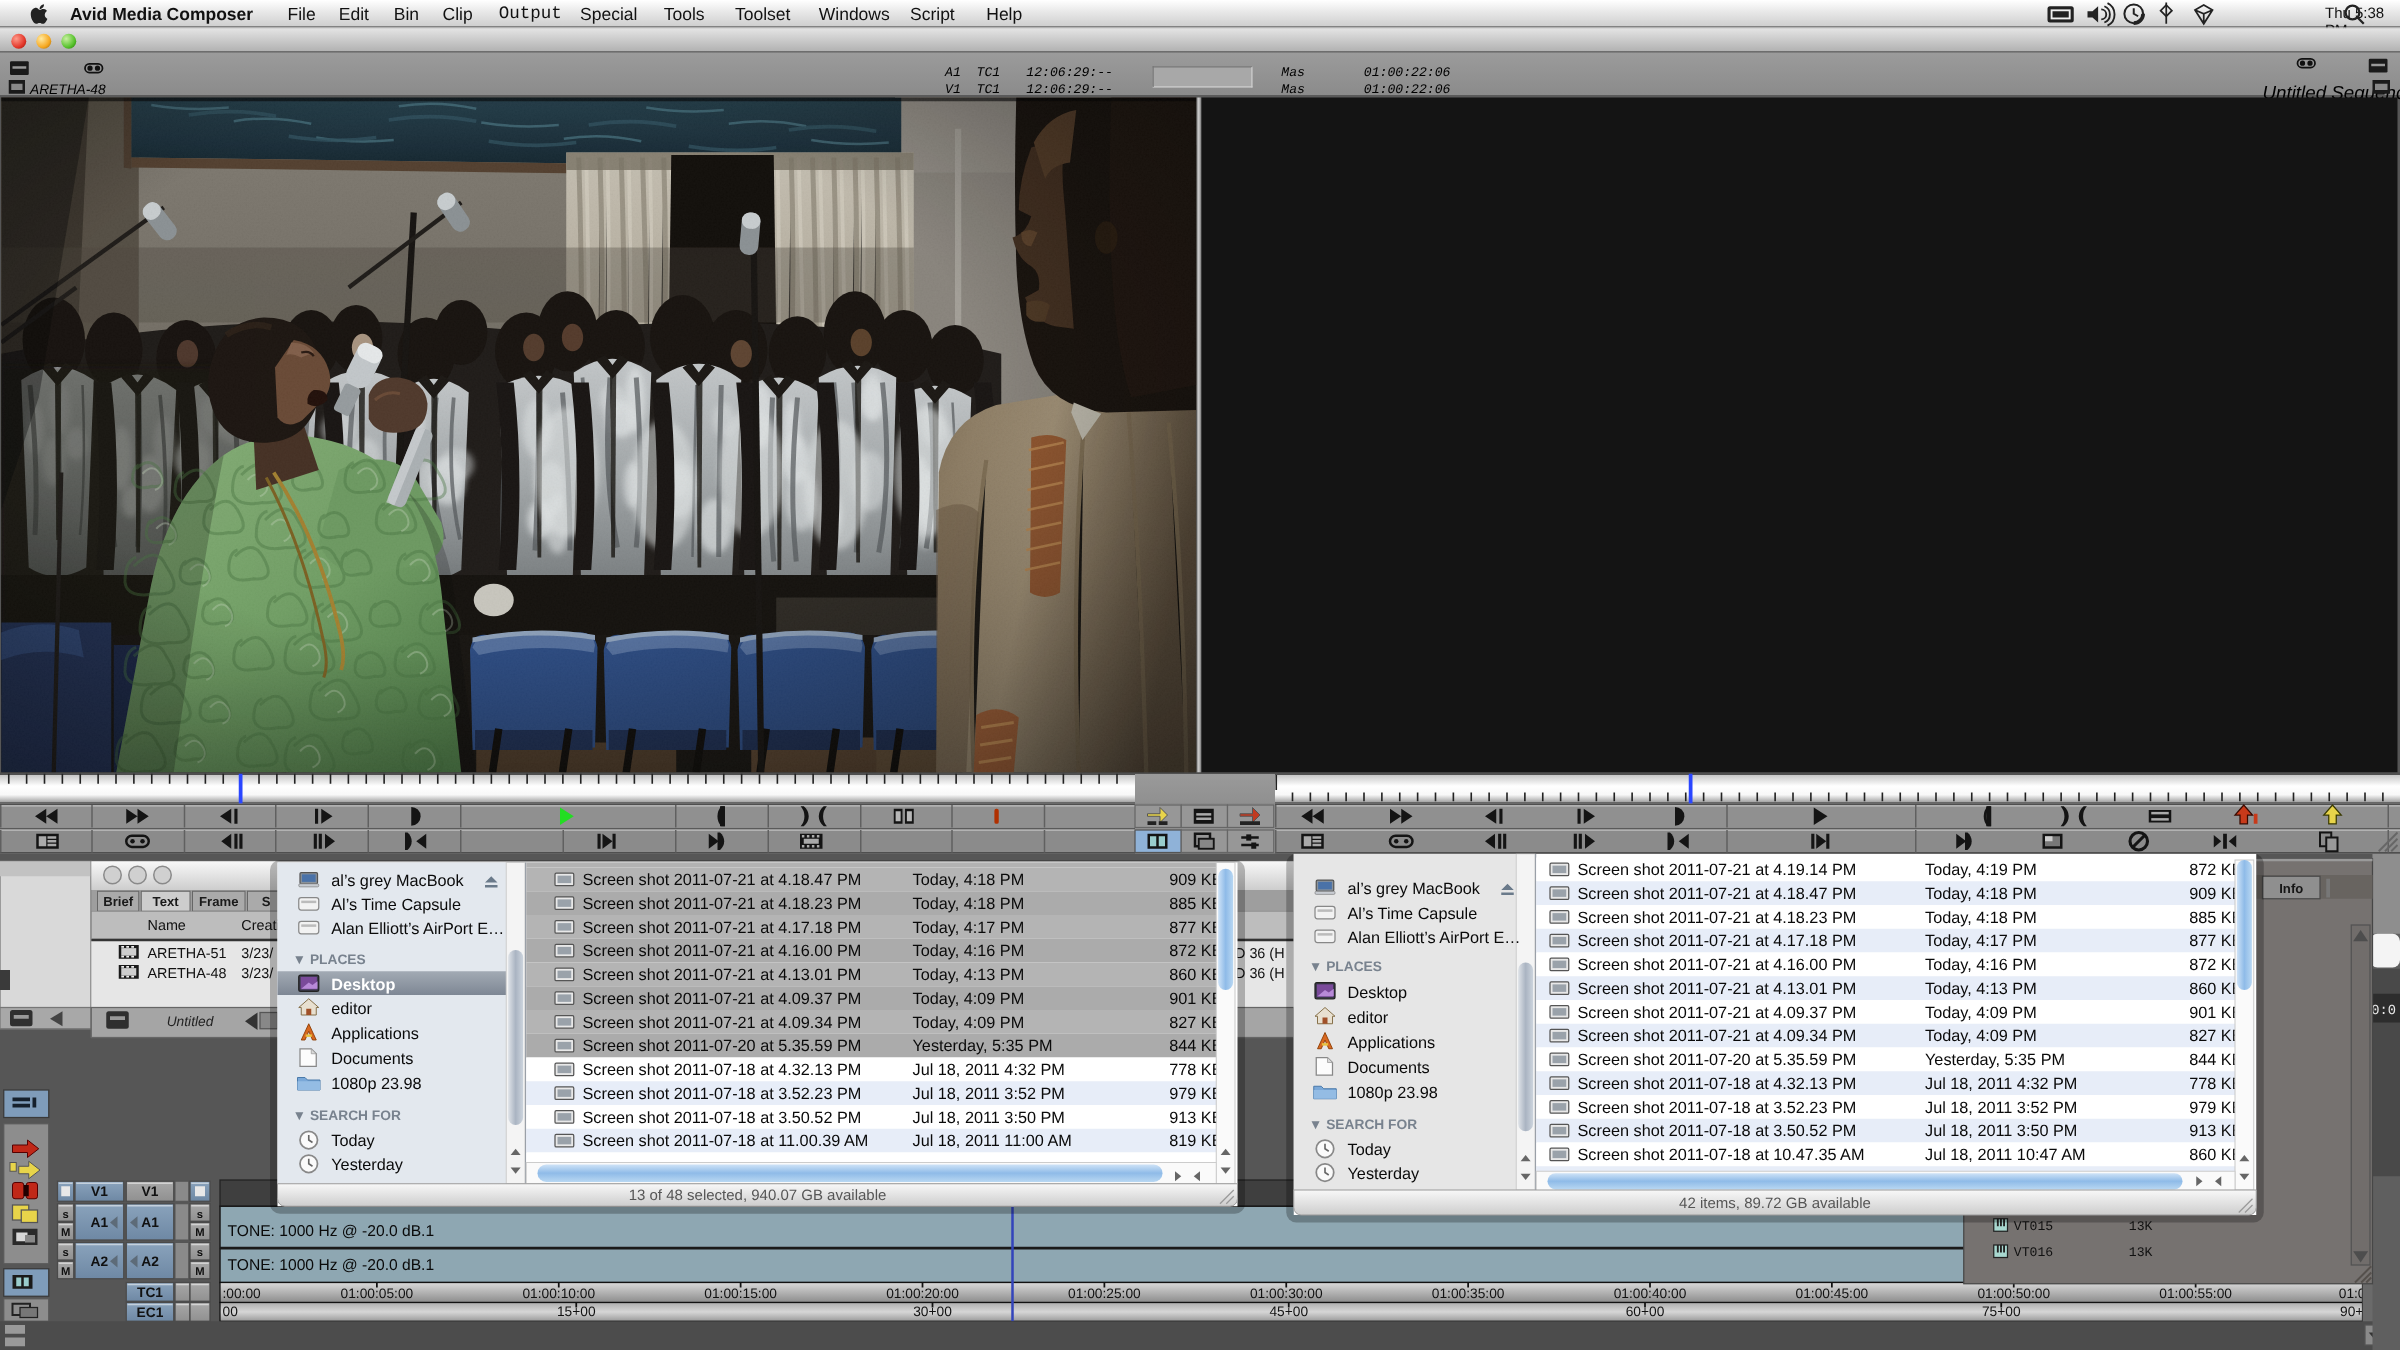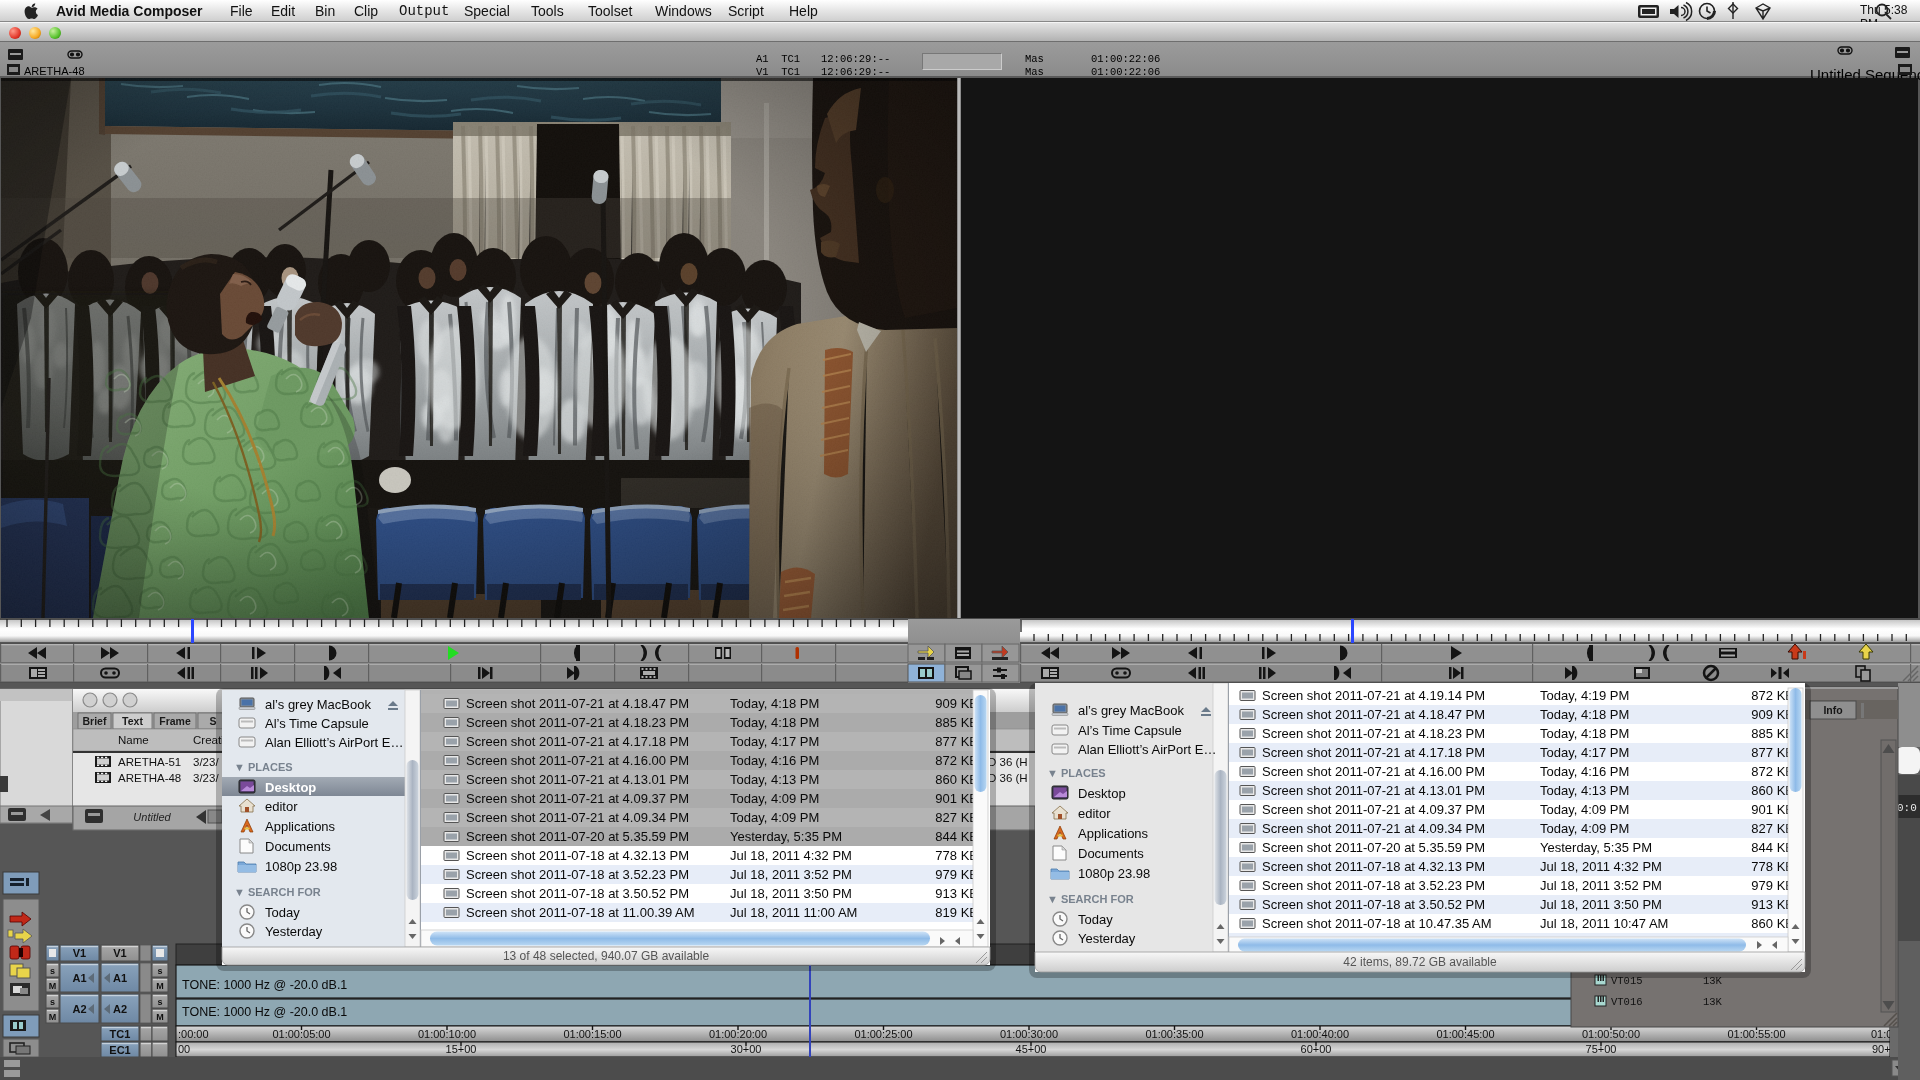--- a/index.html
+++ b/index.html
@@ -12,21 +12,21 @@
     background:linear-gradient(#ffffff,#e8e8e8 45%,#cfcfcf);
     border-bottom:1px solid #888; font-size:14px; color:#111; }
   #menubar .mi { position:absolute; top:3px; }
   
   #ctitle { left:0; top:22px; width:1920px; height:20px;
     background:linear-gradient(#e3e3e3,#c8c8c8 55%,#b2b2b2);
     border-top:1px solid #f5f5f5; border-bottom:1px solid #6e6e6e; }
   .tl { position:absolute; top:4px; width:12px; height:12px; border-radius:50%; }
   #ctoolbar { left:0; top:42px; width:1920px; height:36px;
     background:linear-gradient(#9b9b9b,#8b8b8b); border-bottom:2px solid #5a5a5a;
-    font-family:"Liberation Mono", monospace; font-size:10.5px; color:#000; }
+    font-family:"Liberation Mono", monospace; font-size:10.5px; color:#000;font-style:italic; }
   .tbt { position:absolute; white-space:pre; letter-spacing:0px; }
   
   #vidL { left:1px; top:78px; width:956px; height:540px; background:#0d0c0a; }
   #vidR { left:961px; top:78px; width:957px; height:540px; background:#141414; }
   #mondiv { left:957px; top:78px; width:4px; height:540px; background:linear-gradient(90deg,#777,#cfcfcf,#777); }
   
   .posbar { top:618px; height:25px; background:linear-gradient(#c6c6c6,#ffffff 40%,#f8f8f8 72%,#9f9f9f);
     border-top:2px solid #4f4f4f; border-bottom:1px solid #555; }
   
   #transport { left:0; top:643px; width:1920px; height:40px; background:#8d8d8d; }

